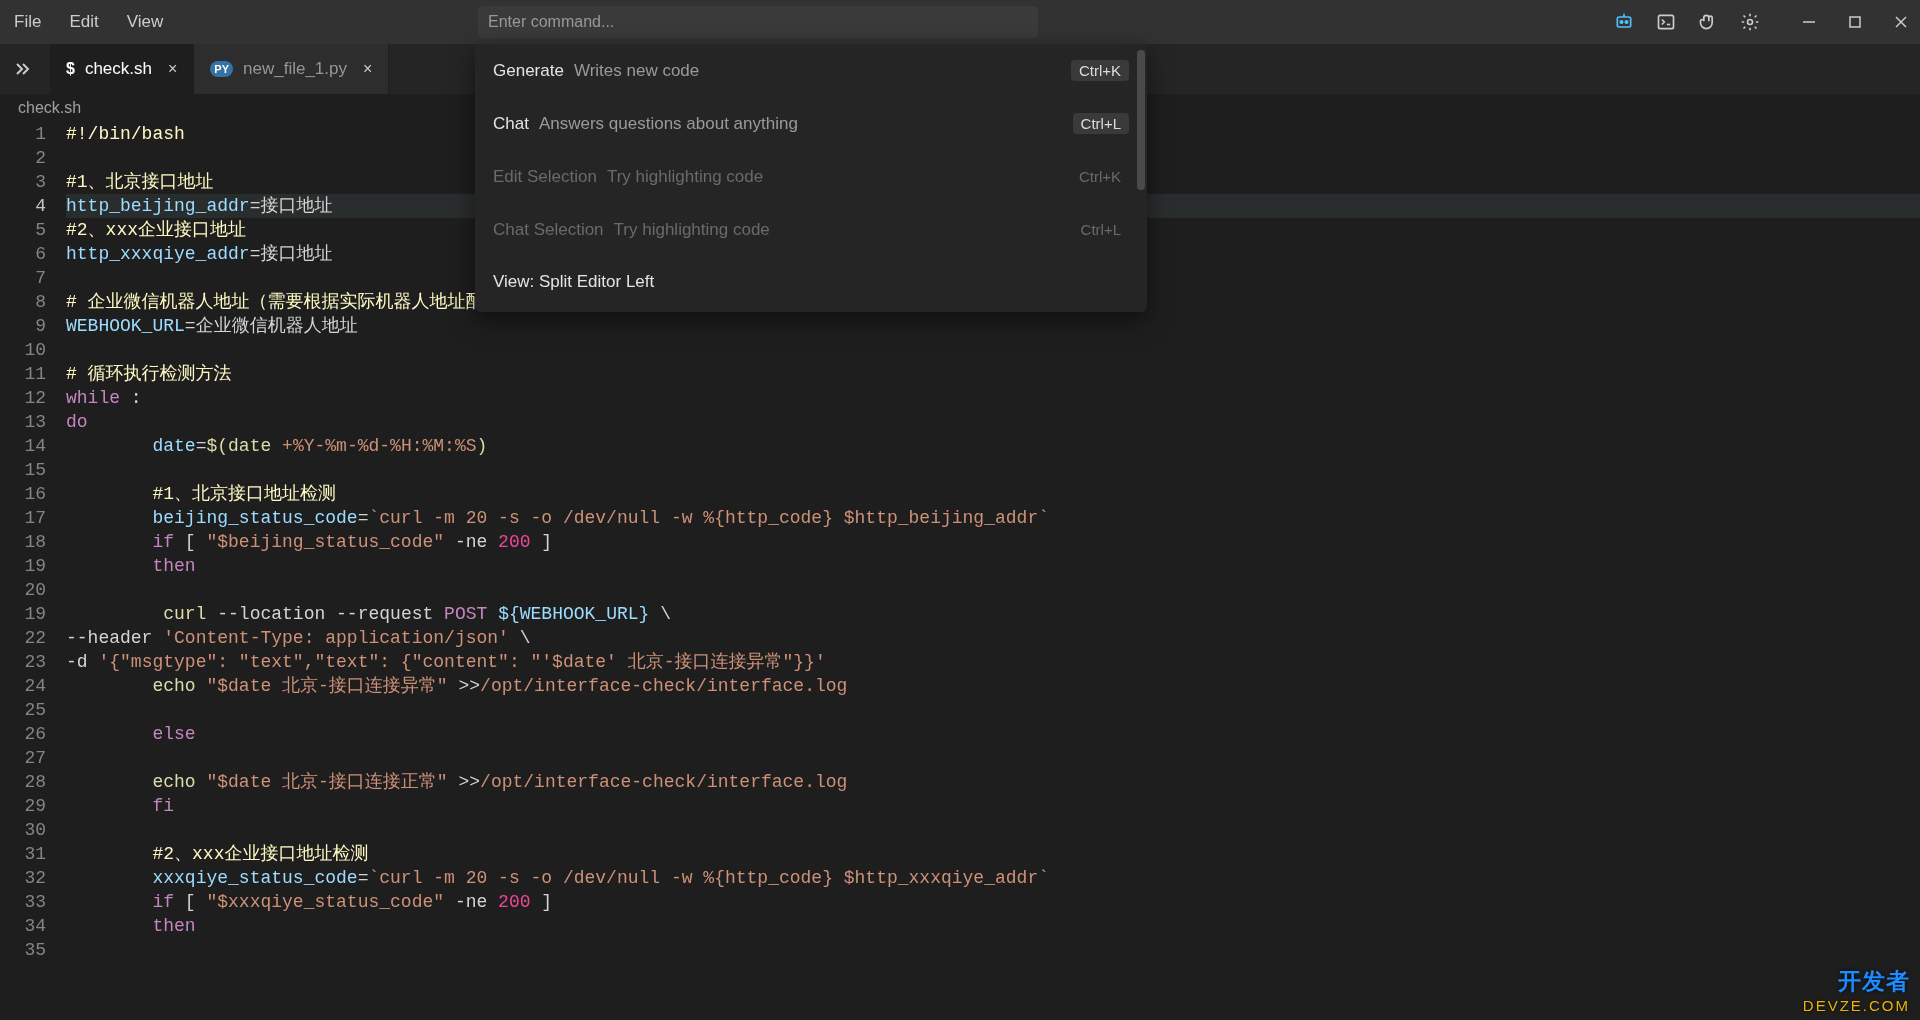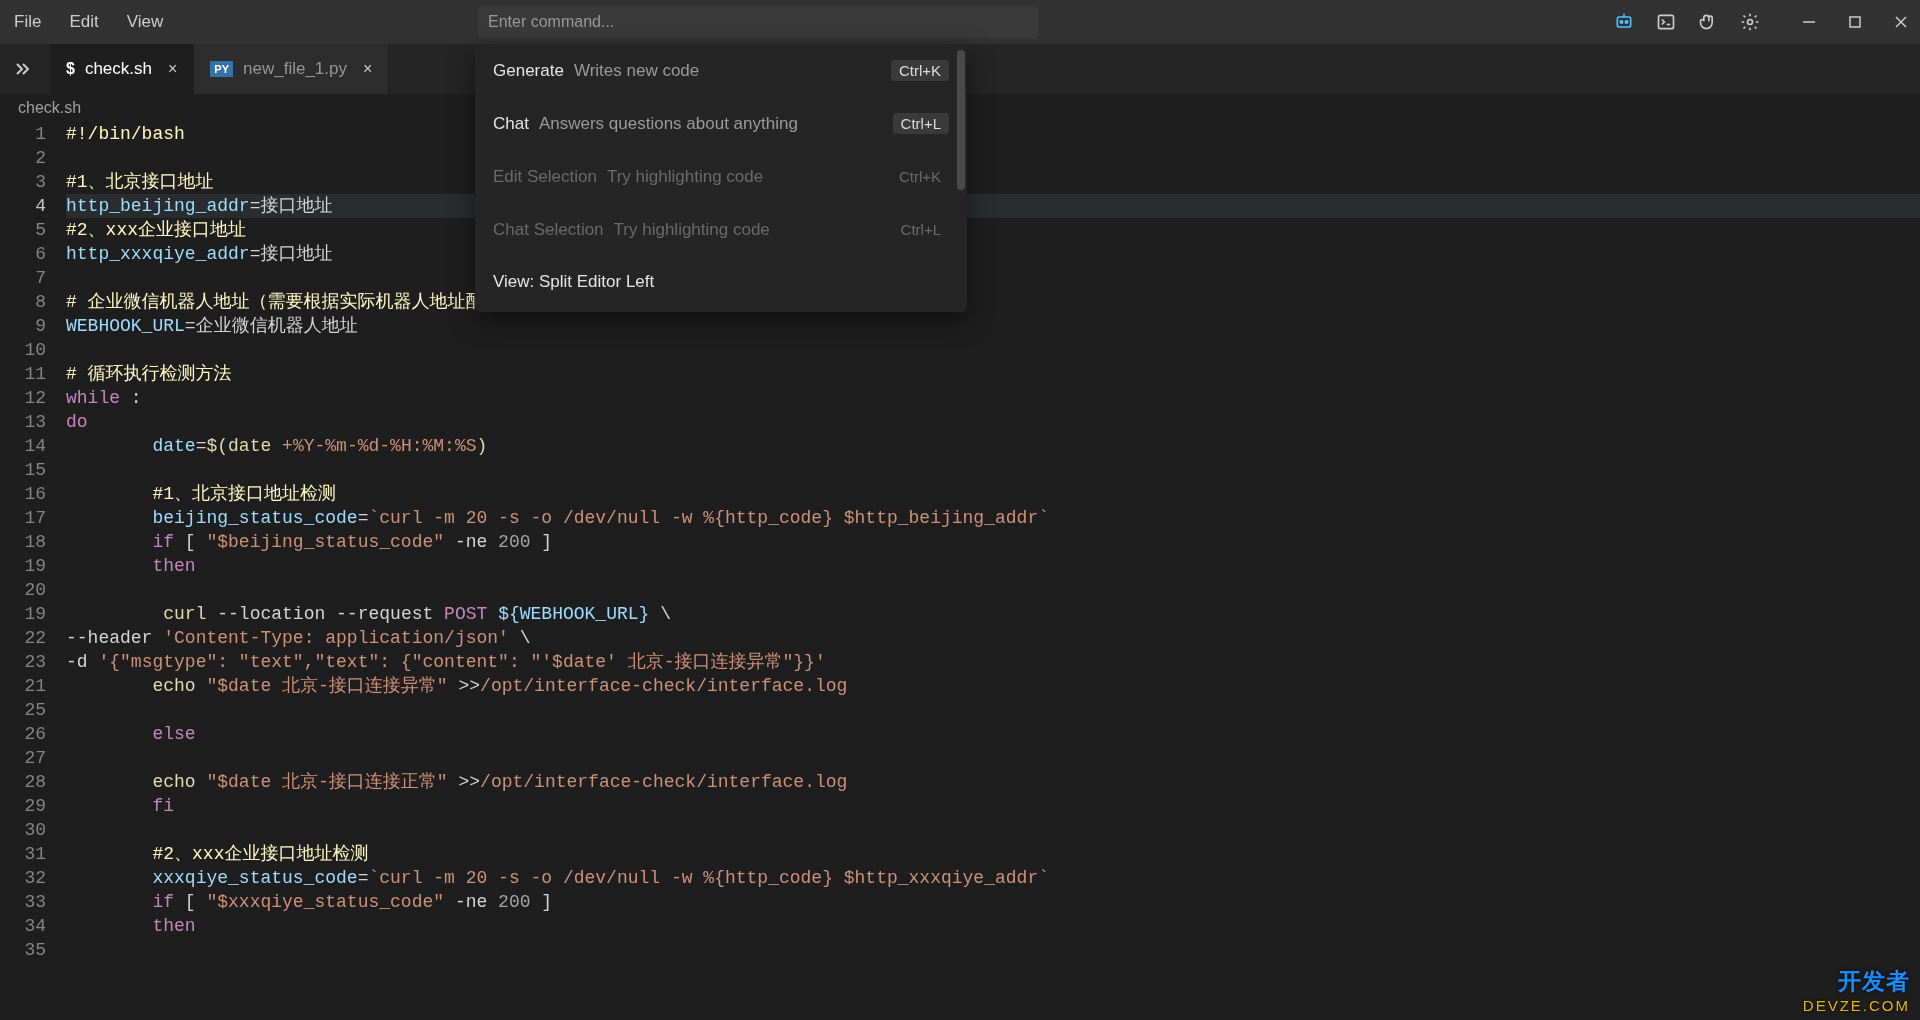--- a/index.html
+++ b/index.html
@@ -90,21 +90,21 @@
   background: #1e1e1e;
   color: #ffffff;
 }
 .tab-iconshell { color: #89d185; font-weight: bold; font-size: 16px; }
 .tab.active .tab-iconshell { color: #ffffff; }
 .tab-iconpy {
   background: #3572a5;
   color: #fff;
   font-size: 11px;
   padding: 2px 4px;
-  border-radius: 0;
+  border-radius: 8px;
   font-weight: bold;
 }
 .tab-close { color: #cccccc; font-size: 16px; margin-left: 6px; }
 
 .breadcrumb {
   height: 28px;
   background: #1e1e1e;
   padding: 0 18px;
   font-size: 16px;
   color: #a0a0a0;
@@ -135,30 +135,30 @@
   white-space: pre;
   color: #d4d4d4;
 }
 .code .line { height: 24px; }
 .code .line.hl { background: #2a2d2e; }
 .c-comment { color: #fef9c3; }
 .c-var { color: #9cdcfe; }
 .c-str { color: #ce9178; }
 .c-kw { color: #c586c0; }
 .c-cmd { color: #dcdcaa; }
-.c-num { color: #a3a3a3; }
+.c-num { color: #ec4899; }
 .c-op { color: #d4d4d4; }
 .c-path { color: #ce9178; }
 .c-white { color: #d4d4d4; }
 
 .palette {
   position: absolute;
   left: 475px;
   top: 44px;
-  width: 492px;
+  width: 672px;
   background: #252526;
   border-radius: 0 0 6px 6px;
   box-shadow: 0 8px 24px rgba(0,0,0,0.5);
   z-index: 100;
   padding-bottom: 4px;
 }
 .palette-scroll {
   position: absolute;
   right: 2px;
   top: 6px;
@@ -308,21 +308,21 @@
       <div>14</div>
       <div>15</div>
       <div>16</div>
       <div>17</div>
       <div>18</div>
       <div>19</div>
       <div>20</div>
       <div>19</div>
       <div>22</div>
       <div>23</div>
-      <div>21</div>
+      <div>24</div>
       <div>25</div>
       <div>26</div>
       <div>27</div>
       <div>28</div>
       <div>29</div>
       <div>30</div>
       <div>31</div>
       <div>32</div>
       <div>33</div>
       <div>34</div>

